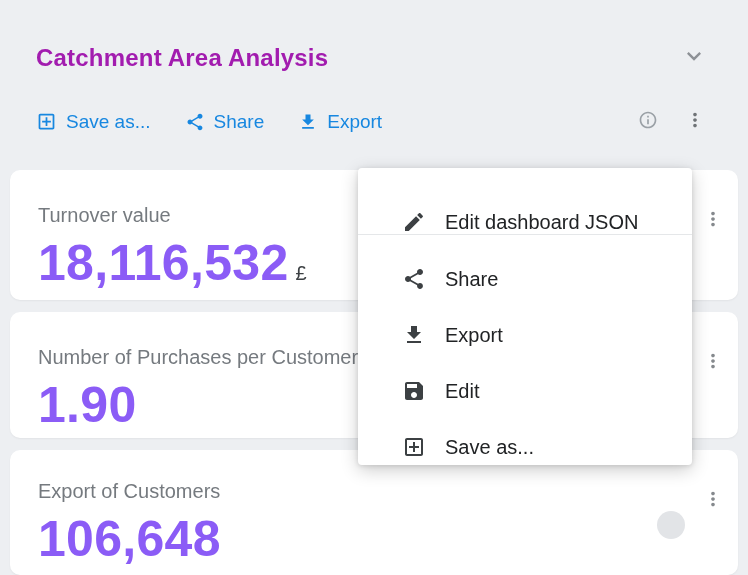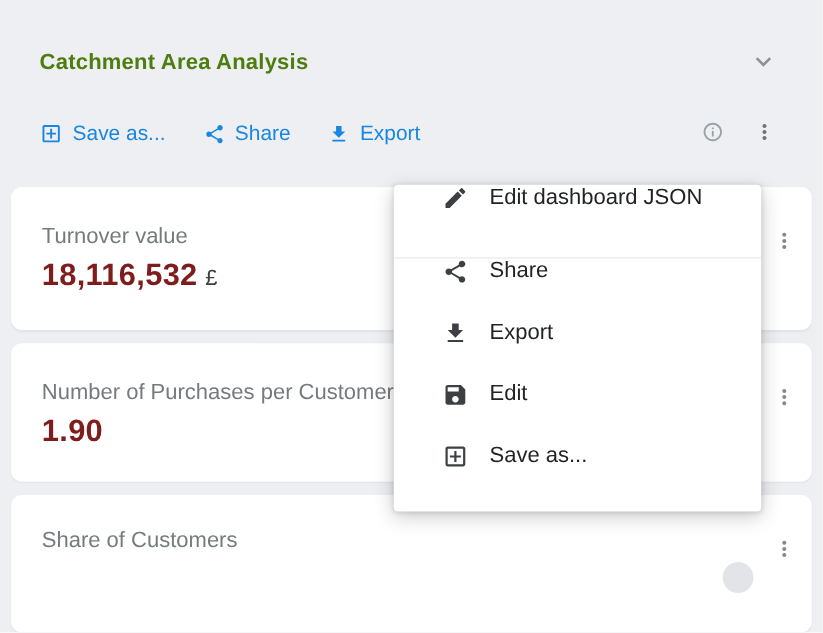--- a/index.html
+++ b/index.html
@@ -17,23 +17,23 @@
   }
 
   
   .header { padding: 40px 38px 0 36px; }
   .title-row {
     display: flex;
     align-items: center;
     justify-content: space-between;
   }
   .page-title {
-    font-size: 20px;
+    font-size: 24px;
     font-weight: 700;
-    color: #4d7c0f;
+    color: #a21caf;
     letter-spacing: .2px;
   }
   .chev-btn {
     display: inline-flex;
     cursor: pointer;
     border: none;
     background: transparent;
     padding: 2px;
   }
 
@@ -87,23 +87,23 @@
     white-space: nowrap;
     overflow: hidden;
   }
   .card-value-row {
     display: flex;
     align-items: baseline;
     gap: 7px;
     margin-top: 7px;
   }
   .card-value {
-    font-size: 28px;
+    font-size: 50px;
     font-weight: 700;
-    color: #7f1d1d;
+    color: #8b5cf6;
     letter-spacing: .3px;
   }
   .card-suffix {
     font-size: 20px;
     font-weight: 400;
     color: #3c4043;
   }
   .card-kebab {
     position: absolute;
     top: 36px;
@@ -131,21 +131,21 @@
     left: 358px;
     width: 334px;
     background: #ffffff;
     border-radius: 4px;
     box-shadow: 0 5px 18px rgba(0,0,0,.20), 0 1px 5px rgba(0,0,0,.12);
     z-index: 10;
     padding-bottom: 6px;
   }
   .menu-item {
     display: flex;
-    align-items: flex-start;
+    align-items: flex-end;
     gap: 19px;
     height: 56px;
     padding-left: 44px;
     font-size: 20px;
     color: #212325;
     cursor: pointer;
   }
   .menu-item.tall { height: 66px; }
   .menu-item svg { display: block; flex: 0 0 auto; }
   .menu-divider {
@@ -242,21 +242,25 @@
     <button class="card-kebab">
       <span>
         <svg width="22" height="22" viewBox="0 0 24 24">
             <path d="M12 8c1.1 0 2-.9 2-2s-.9-2-2-2-2 .9-2 2 .9 2 2 2zm0 2c-1.1 0-2 .9-2 2s.9 2 2 2 2-.9 2-2-.9-2-2-2zm0 6c-1.1 0-2 .9-2 2s.9 2 2 2 2-.9 2-2-.9-2-2-2z" fill="#85898d"></path>
           </svg>
       </span>
     </button>
   </section>
 
   <section class="card card-3">
-    <div class="card-label">Share of Customers</div>
+    <div class="card-label">Export of Customers</div>
+    <div class="card-value-row">
+      <span class="card-value">106,648</span>
+      <span class="card-suffix"></span>
+    </div>
     <button class="card-kebab">
       <span>
         <svg width="22" height="22" viewBox="0 0 24 24">
             <path d="M12 8c1.1 0 2-.9 2-2s-.9-2-2-2-2 .9-2 2 .9 2 2 2zm0 2c-1.1 0-2 .9-2 2s.9 2 2 2 2-.9 2-2-.9-2-2-2zm0 6c-1.1 0-2 .9-2 2s.9 2 2 2 2-.9 2-2-.9-2-2-2z" fill="#85898d"></path>
           </svg>
       </span>
     </button>
   </section>
 
   <span class="circle-indicator"></span>

